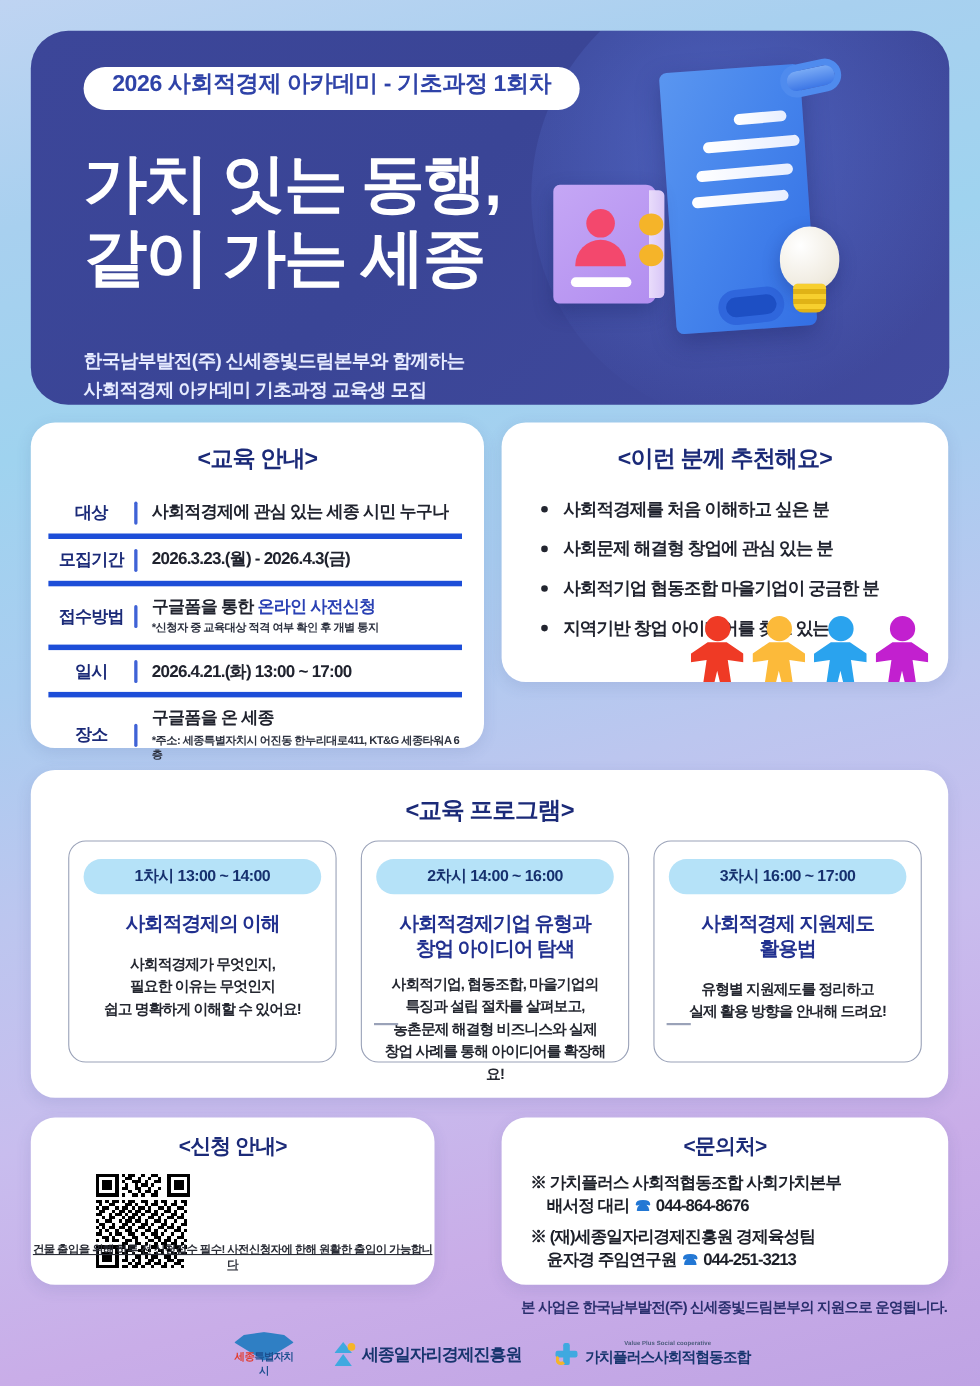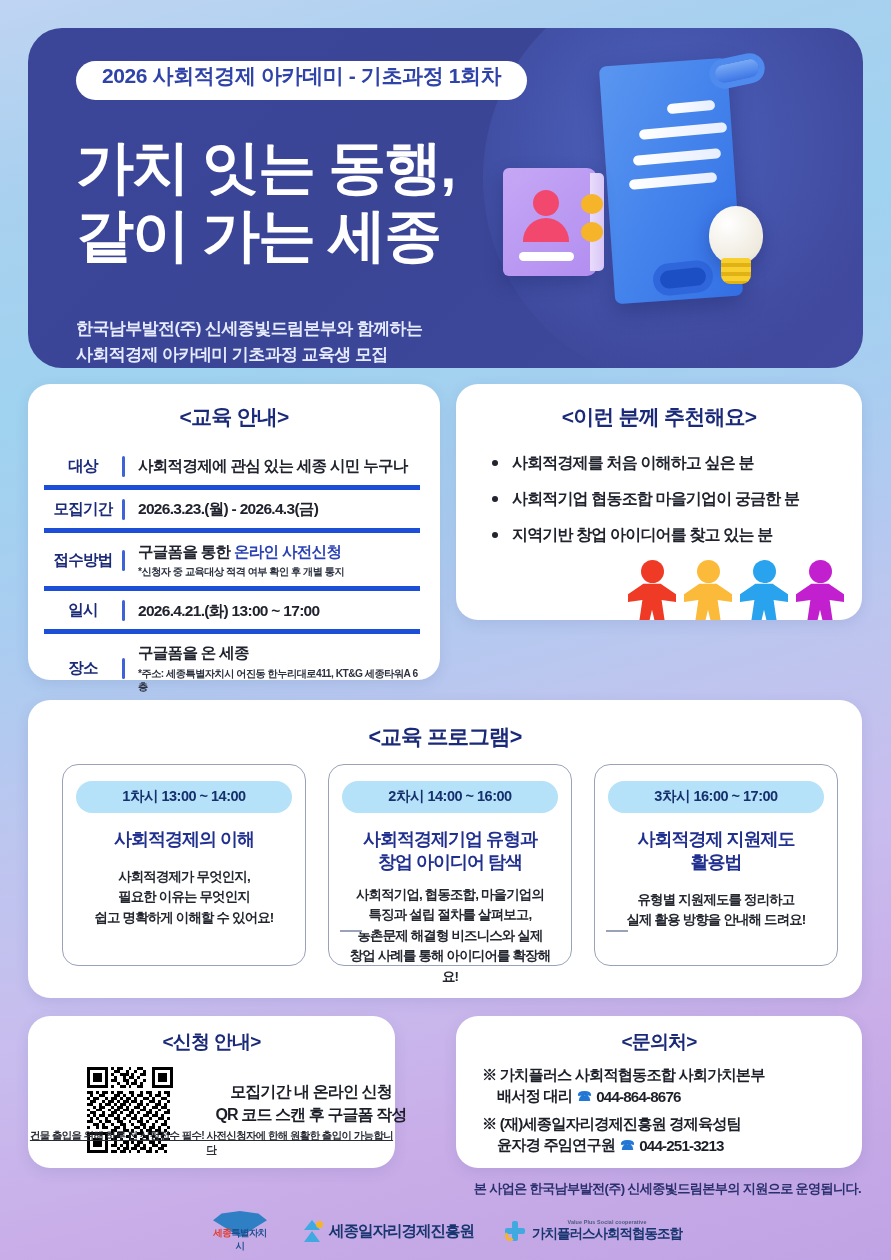--- a/index.html
+++ b/index.html
@@ -340,20 +340,21 @@
         </div>
       </div>
 
     </div>
   </div>
 
   <div class="card rec-card">
     <div class="card-title">&lt;이런 분께 추천해요&gt;</div>
     <ul class="rec-list">
       <li>사회적경제를 처음 이해하고 싶은 분</li>
+      <li>사회문제 해결형 창업에 관심 있는 분</li>
       <li>사회적기업 협동조합 마을기업이 궁금한 분</li>
       <li>지역기반 창업 아이디어를 찾고 있는 분</li>
     </ul>
     <div class="people">
       <div class="person pr">
         <div class="p-head"></div>
         <div class="p-body"></div>
       </div>
       <div class="person py">
         <div class="p-head"></div>
@@ -627,22 +628,20 @@
           <rect x="8" y="28" width="2" height="1"></rect>
             <rect x="11" y="28" width="2" height="1"></rect>
           <rect x="14" y="28" width="1" height="1"></rect>
             <rect x="17" y="28" width="1" height="1"></rect>
           <rect x="20" y="28" width="2" height="1"></rect>
             <rect x="23" y="28" width="1" height="1"></rect>
           <rect x="26" y="28" width="1" height="1"></rect>
         </g>
       </svg>
     </div>
-    <div class="apply-text">모집기간 내 온라인 신청
-QR 코드 스캔 후 구글폼 작성</div>
     <div class="apply-note">건물 출입을 위해 하루 전 신청접수 필수! 사전신청자에 한해 원활한 출입이 가능합니다</div>
   </div>
 
   <div class="card contact-card">
     <div class="card-title">&lt;문의처&gt;</div>
     <div class="contact-list">
 
       <div class="ct-block">
         <div class="ct-org">※ 가치플러스 사회적협동조합 사회가치본부</div>
         <div class="ct-person">

